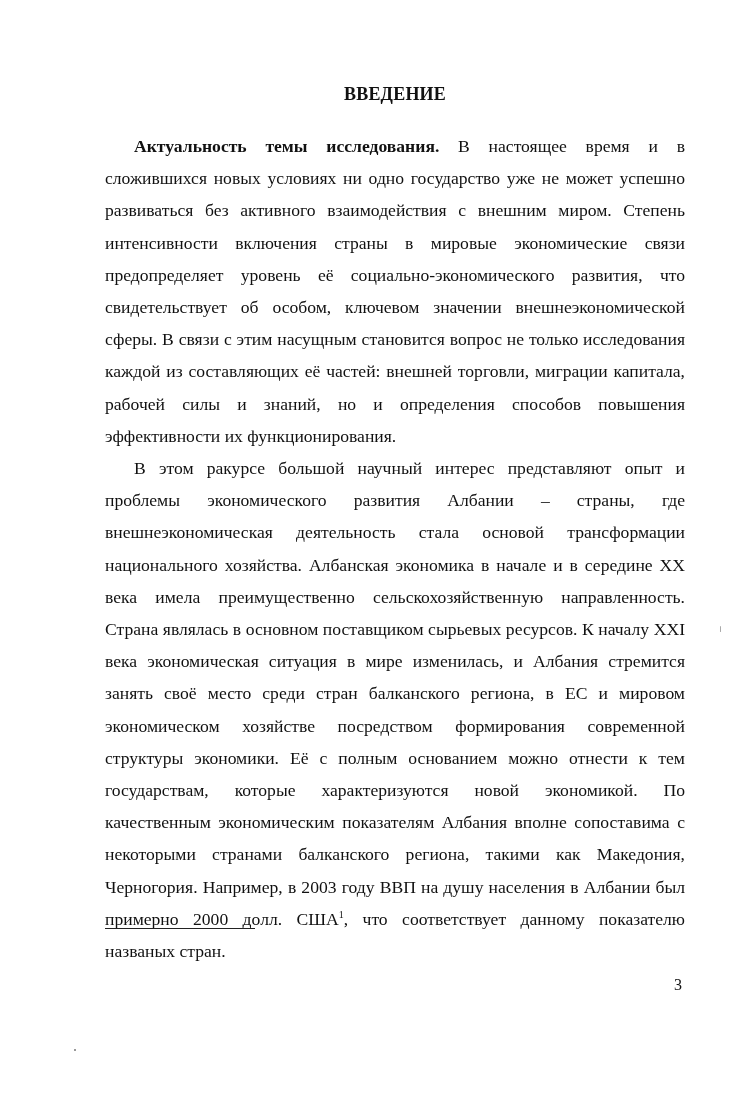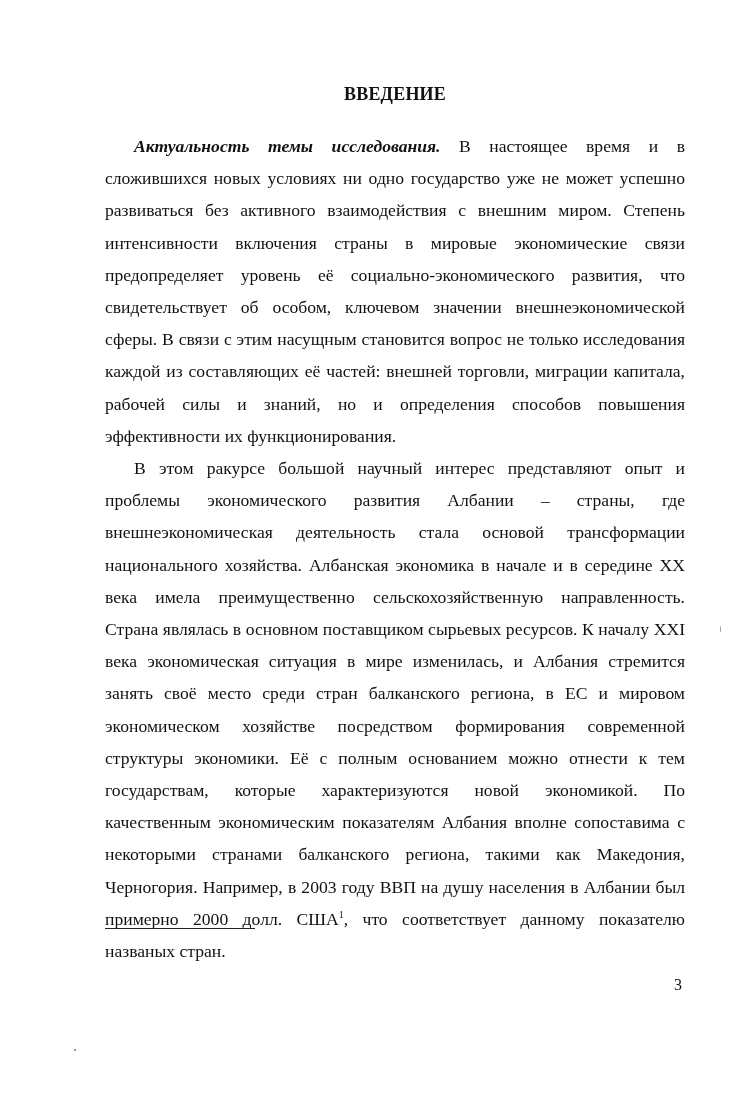--- a/index.html
+++ b/index.html
@@ -41,21 +41,20 @@
       line-height: 32.2px;
       text-align: justify;
     }
     .body-text p {
       margin: 0;
       text-indent: 29px;
       text-align: justify;
     }
     .body-text .lead {
       font-weight: bold;
-      font-style: italic;
     }
     sup {
       font-size: 10px;
       line-height: 0;
       vertical-align: 7px;
     }
     .footnote-rule {
       position: absolute;
       left: 105px;
       top: 928px;

